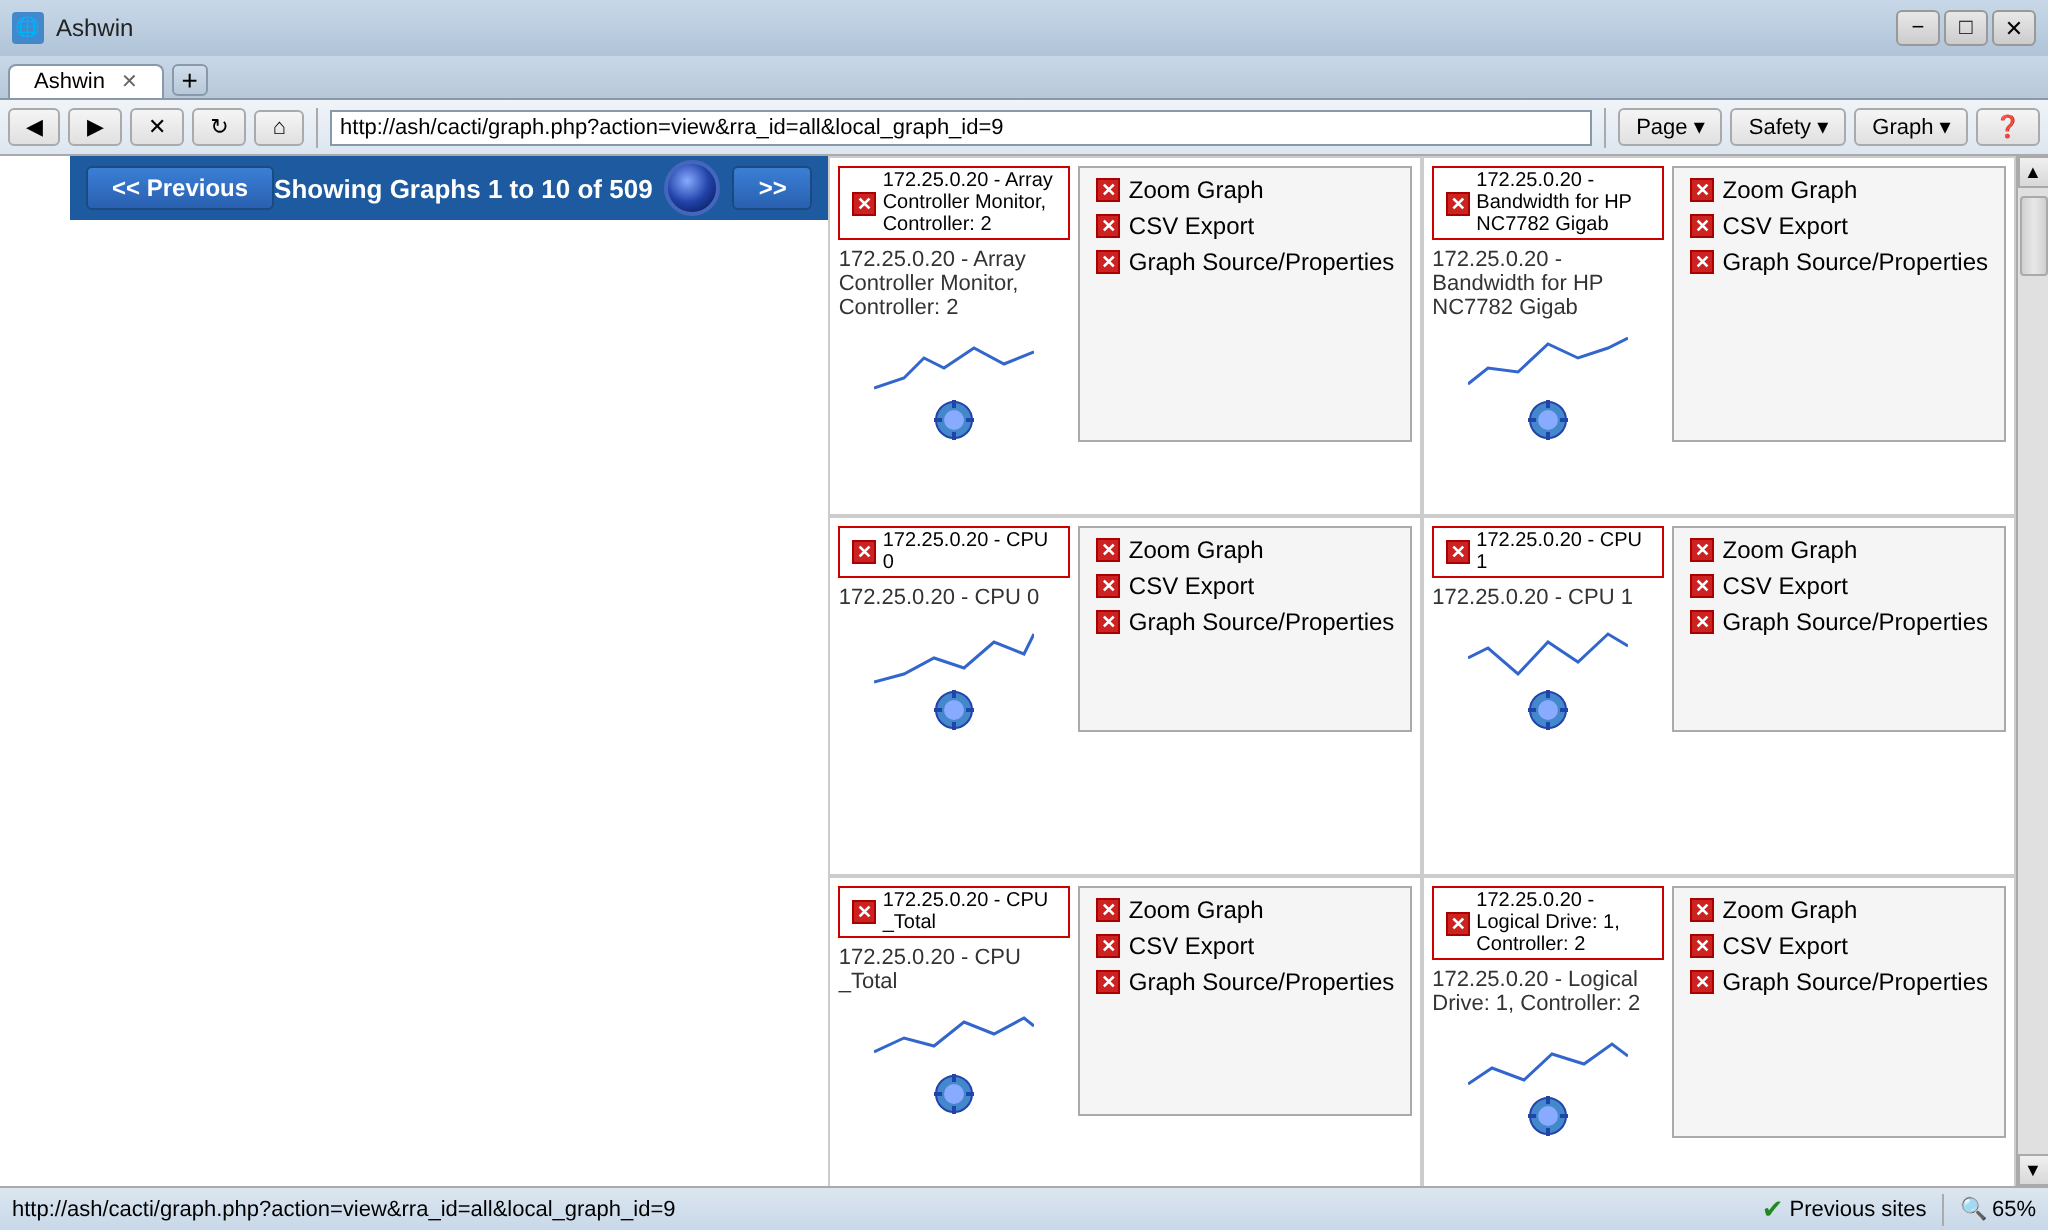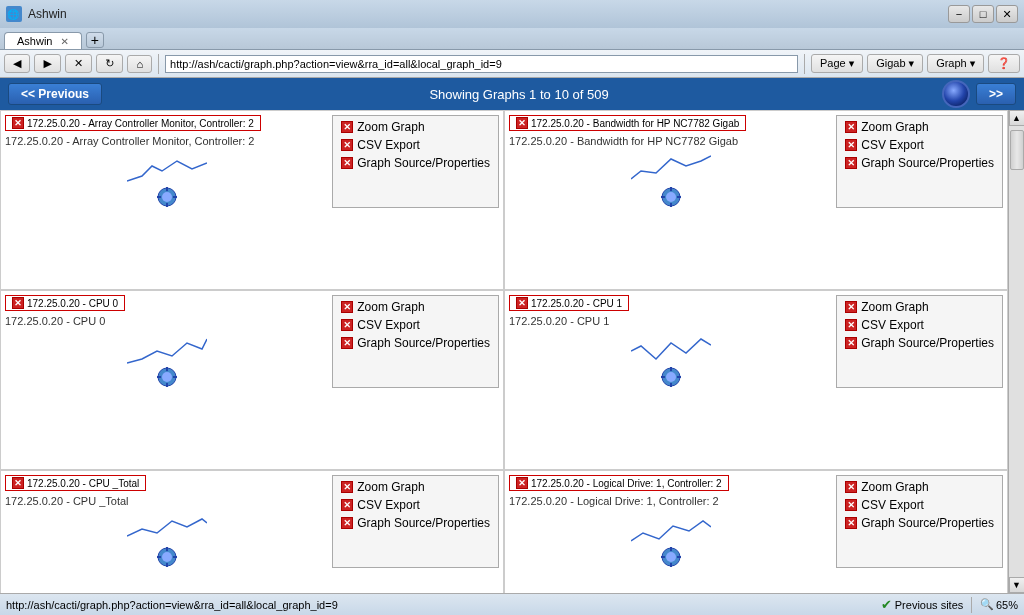--- a/index.html
+++ b/index.html
@@ -84,21 +84,21 @@
       color: white;
       padding: 3px 12px;
       cursor: pointer;
       font-size: 12px;
       font-weight: bold;
     }
     .nav-title {
       flex: 1;
       text-align: center;
       font-size: 13px;
-      font-weight: normal;
+      font-weight: bold;
     }
     .nav-next-btn {
       background: linear-gradient(to bottom, #3a7fd5, #2a60b0);
       border: 1px solid #1a4a80;
       border-radius: 3px;
       color: white;
       padding: 3px 12px;
       cursor: pointer;
       font-size: 12px;
       font-weight: bold;
@@ -279,26 +279,26 @@
   <div class="toolbar-btn">▶</div>
   <div class="toolbar-btn">✕</div>
   <div class="toolbar-btn">↻</div>
   <div class="toolbar-btn">⌂</div>
   <div class="toolbar-separator"></div>
   <div style="flex:1; display:flex; align-items:center; gap:4px;">
     <input class="address-input" type="text" style="flex: 1 1 0%;" value="http://ash/cacti/graph.php?action=view&amp;rra_id=all&amp;local_graph_id=9">
   </div>
   <div class="toolbar-separator"></div>
   <div class="toolbar-btn">Page ▾</div>
-  <div class="toolbar-btn">Gigab ▾</div>
+  <div class="toolbar-btn">Safety ▾</div>
   <div class="toolbar-btn">Graph ▾</div>
   <div class="toolbar-btn">❓</div>
 </div>
 
-<div style="height: calc(615px - 28px - 22px - 28px - 22px); display:flex; flex-direction:column;">
+<div style="height: calc(615px - 28px - 22px - 28px - 22px); display:flex; flex-direction:row;padding-left:35px;">
 
   <div class="nav-bar">
     <button class="nav-prev-btn">&lt;&lt; Previous</button>
     <span class="nav-title">Showing Graphs 1 to 10 of 509</span>
     <div class="nav-globe"></div>
     <button class="nav-next-btn">&gt;&gt;</button>
   </div>
 
   <div style="flex:1; display:flex; overflow:hidden; background:#e8e8e8;">
     <div style="flex:1; overflow:hidden;">

